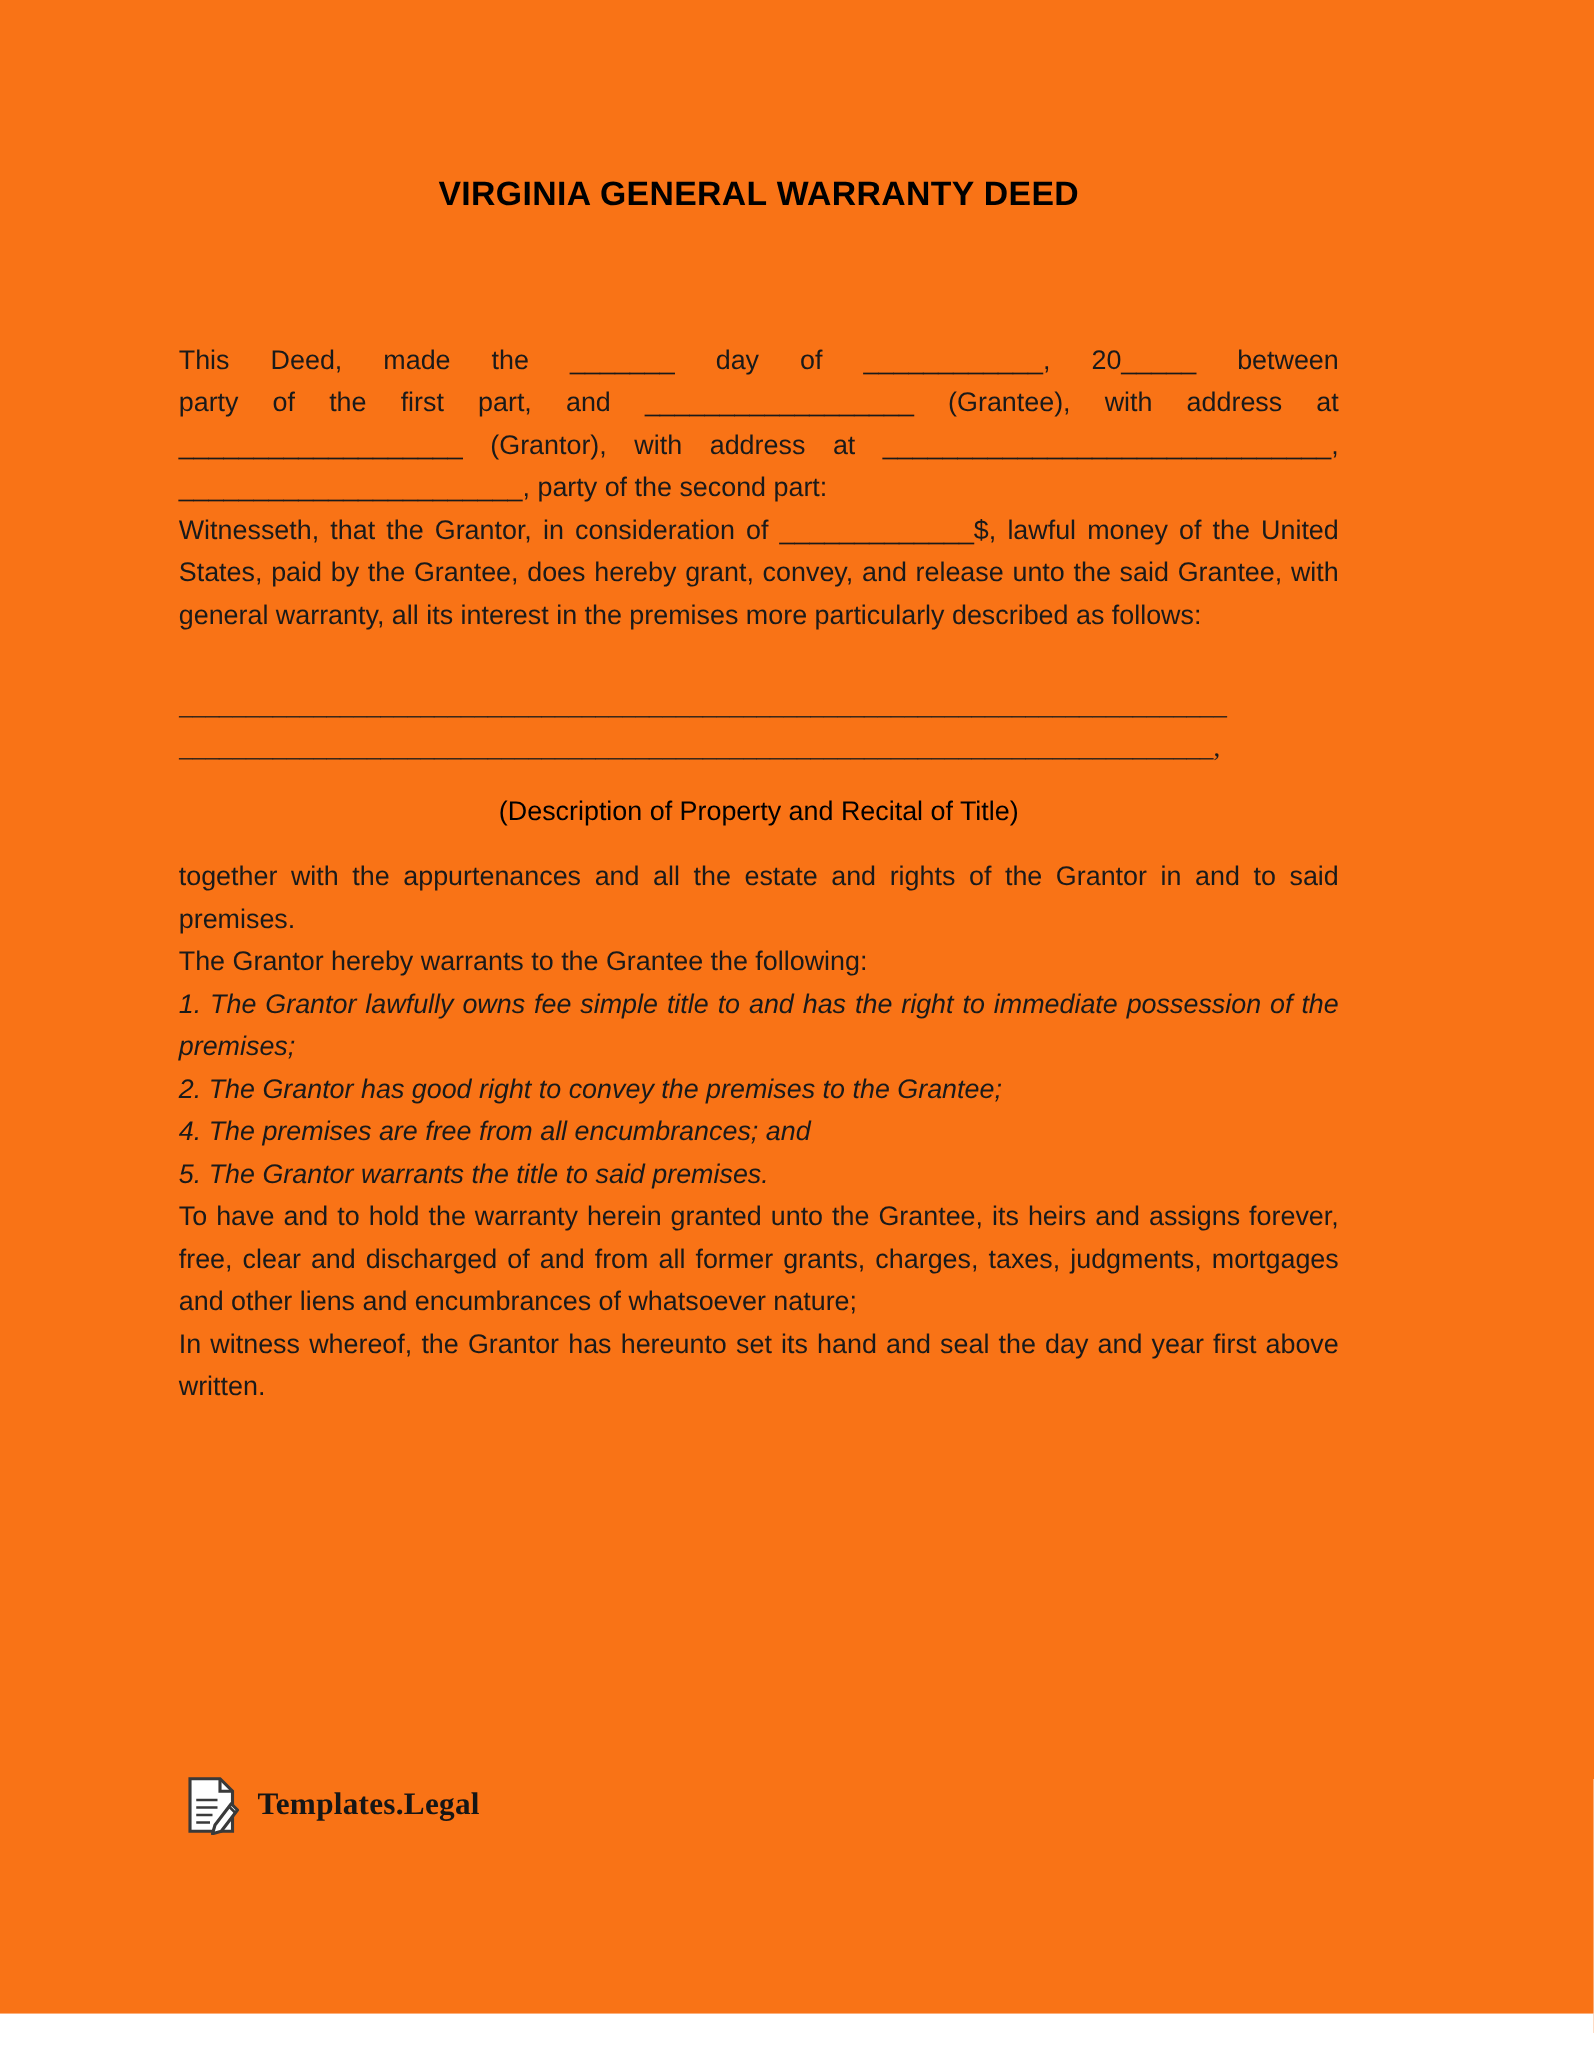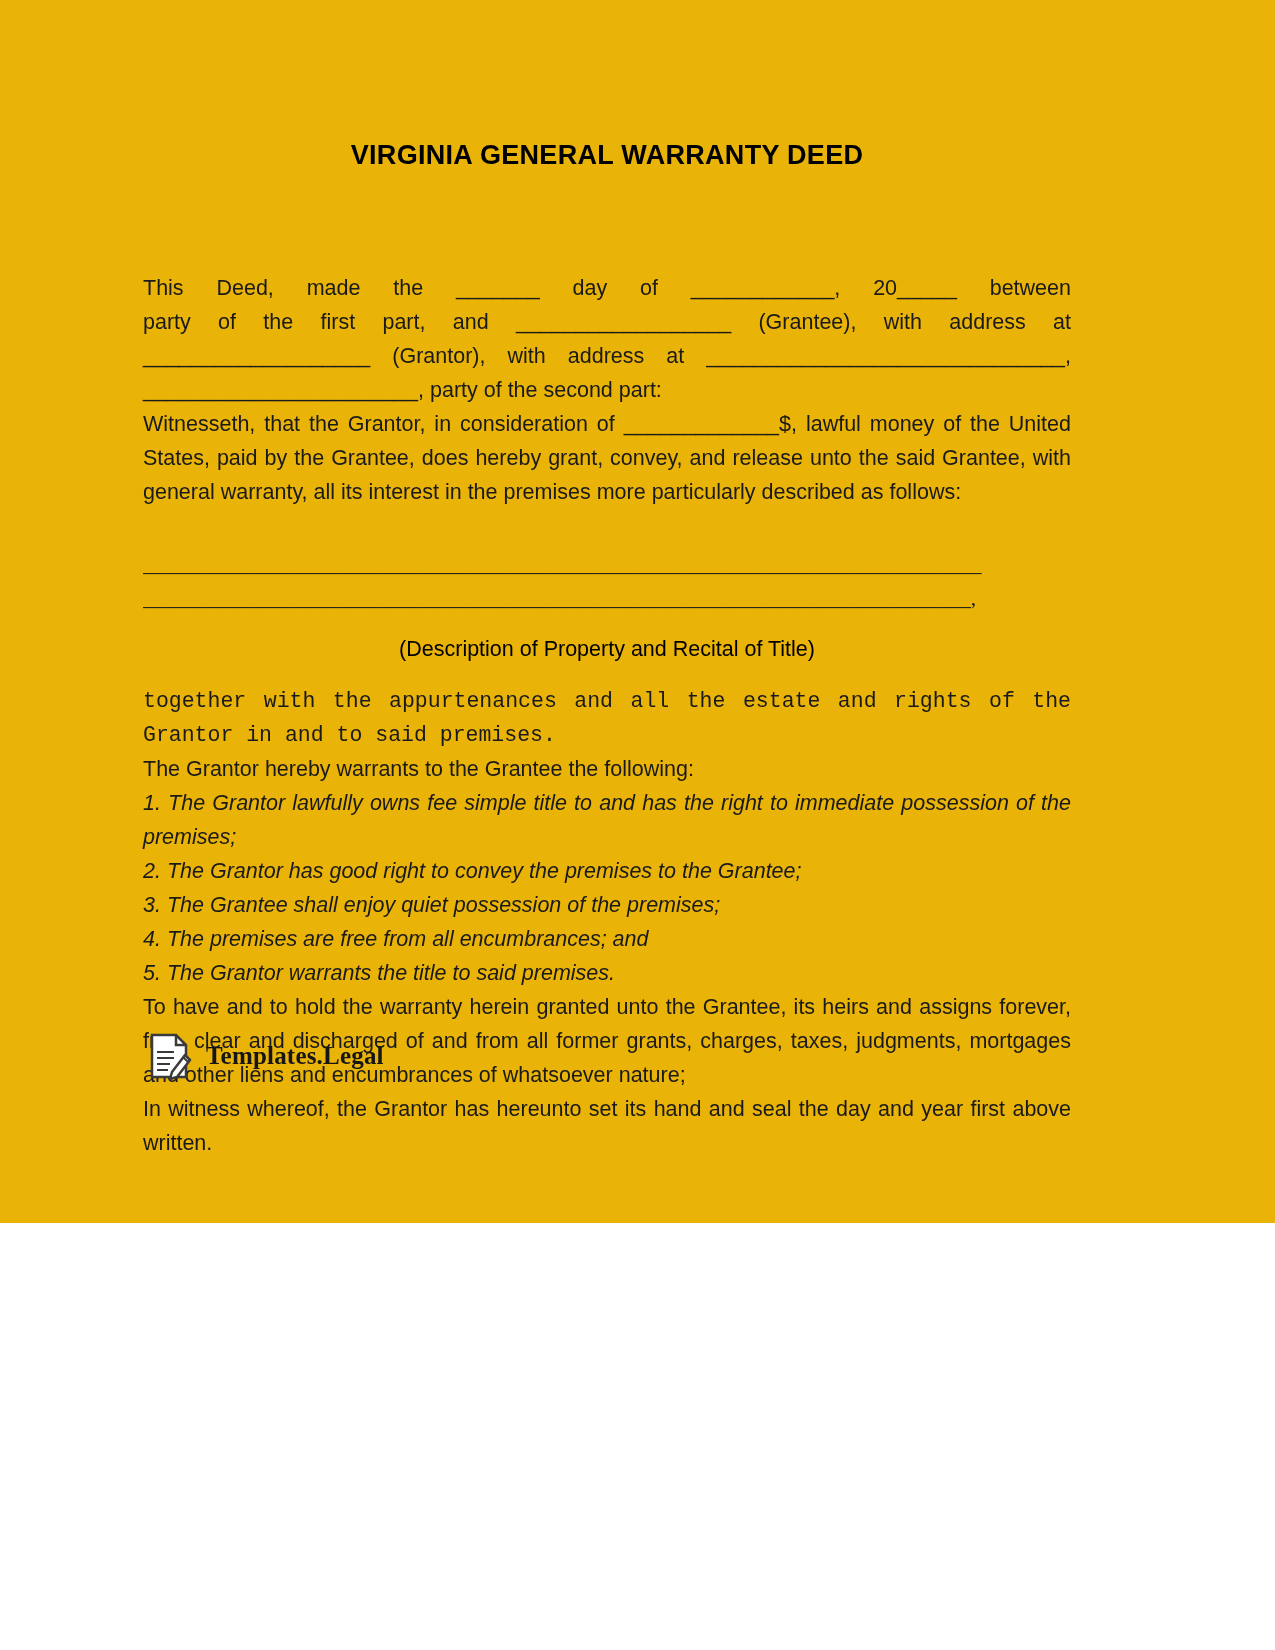--- a/index.html
+++ b/index.html
@@ -7,23 +7,23 @@
     padding: 0;
     background: #ffffff;
   }
   body {
     font-family: "Liberation Sans", sans-serif;
     color: #1a1a1a;
   }
   .page {
     position: relative;
     width: 1275px;
-    height: 1223px;
+    height: 1611px;
     margin: 0 auto;
-    background: #eab308;
+    background: #f97316;
     overflow: hidden;
   }
   .content {
     position: absolute;
     left: 143px;
     top: 0;
     width: 928px;
   }
   .doc-title {
     text-align: center;
@@ -62,21 +62,20 @@
   }
   .desc-heading {
     text-align: center;
     font-size: 21.5px;
     font-weight: normal;
     margin-top: 22px;
     color: #000;
   }
   .para-together {
     margin-top: 22px;
-    font-family: Liberation Mono, monospace;
   }
   .para-warrants {
     margin-top: 27px;
   }
   .list-item {
     margin-top: 27px;
     font-style: italic;
   }
   .para-tohave {
     margin-top: 27px;
@@ -134,21 +133,20 @@
     </div>
 
     <p class="desc-heading">(Description of Property and Recital of Title)</p>
 
     <p class="body-text para-together">together with the appurtenances and all the estate and rights of the Grantor in and to said premises.</p>
 
     <p class="body-text para-warrants">The Grantor hereby warrants to the Grantee the following:</p>
 
     <p class="body-text list-item">1. The Grantor lawfully owns fee simple title to and has the right to immediate possession of the premises;</p>
     <p class="body-text list-item">2. The Grantor has good right to convey the premises to the Grantee;</p>
-    <p class="body-text list-item">3. The Grantee shall enjoy quiet possession of the premises;</p>
     <p class="body-text list-item">4. The premises are free from all encumbrances; and</p>
     <p class="body-text list-item">5. The Grantor warrants the title to said premises.</p>
 
     <p class="body-text para-tohave">To have and to hold the warranty herein granted unto the Grantee, its heirs and assigns forever, free, clear and discharged of and from all former grants, charges, taxes, judgments, mortgages and other liens and encumbrances of whatsoever nature;</p>
 
     <p class="body-text para-witness">In witness whereof, the Grantor has hereunto set its hand and seal the day and year first above written.</p>
 
   </div>
 
   <div class="footer">

